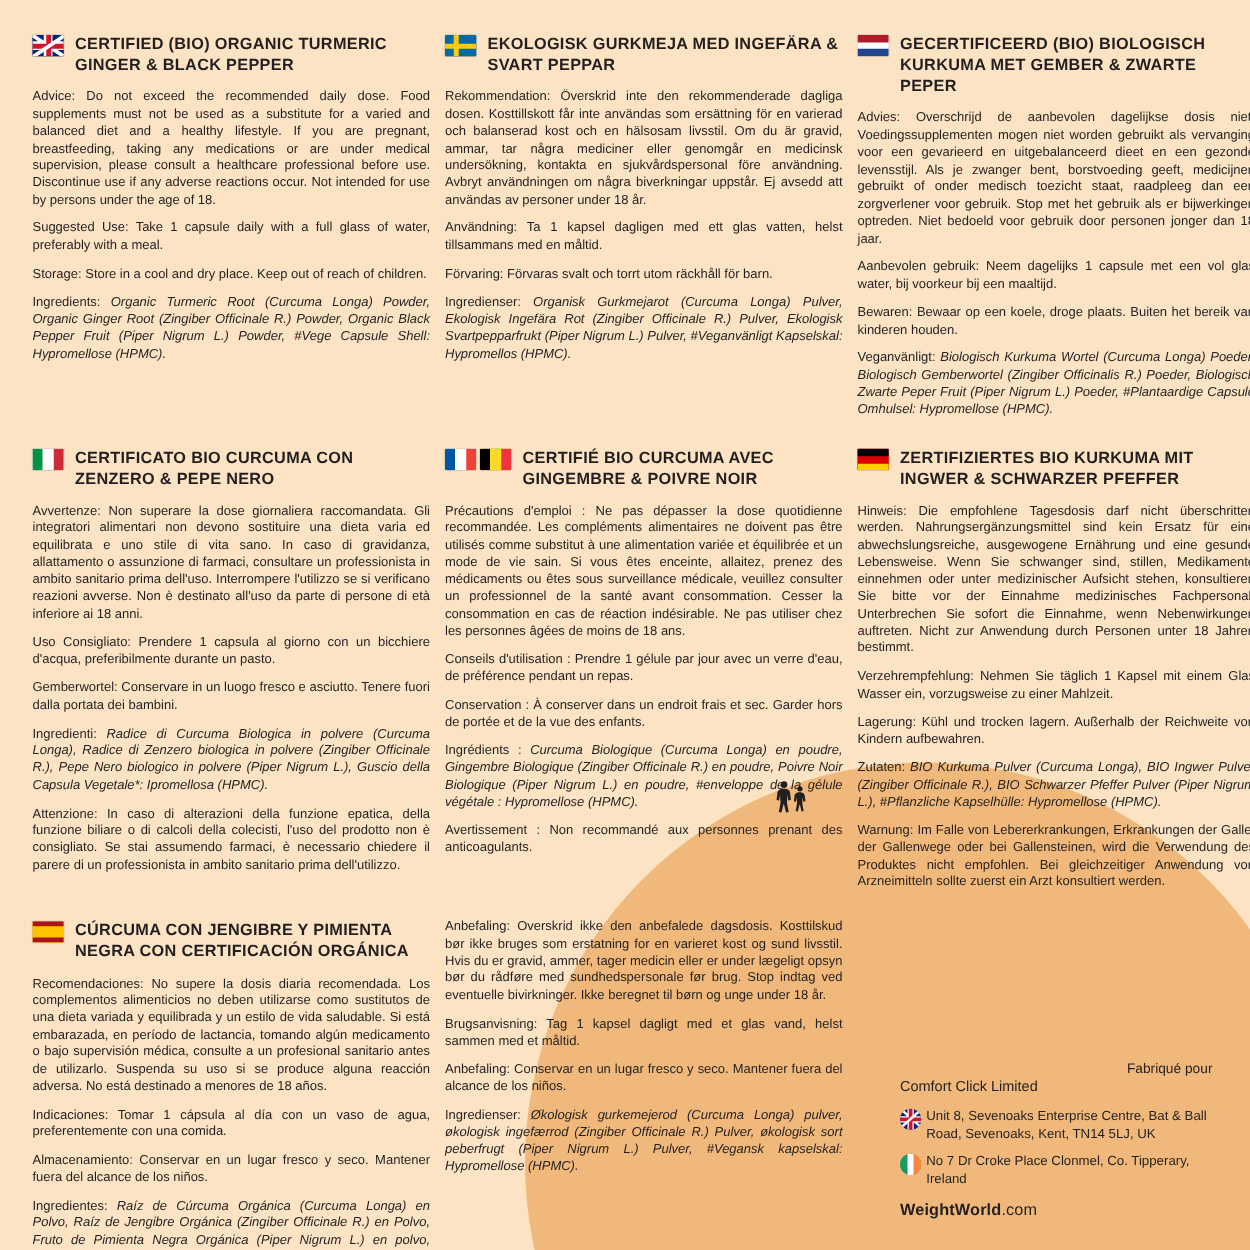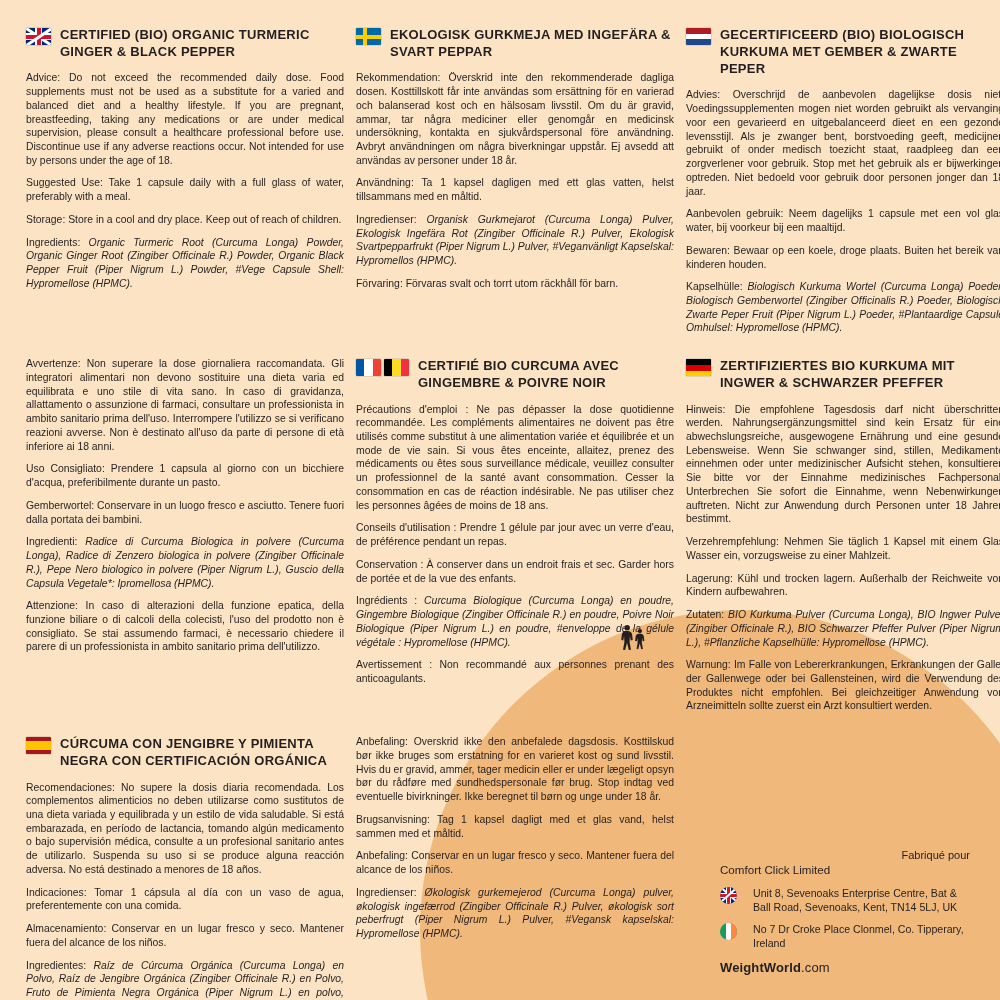--- a/index.html
+++ b/index.html
@@ -144,21 +144,21 @@
     bottom: 24px;
     width: 250px;
     z-index: 5;
     font-size: 10.6px;
     line-height: 1.34;
     color: #231f20;
   }
   .addr .made { font-size: 11px; text-align: right; }
   .addr .company { font-weight: normal; font-size: 11.6px; margin-bottom: 8px; }
   .addr .line {
-    display: flex; gap: 16px; align-items: flex-start; margin-bottom: 8px;
+    display: flex; gap: 4px; align-items: flex-start; margin-bottom: 8px;
   }
   .addr .txt { flex: 1; }
   .brand {
     margin-top: 7px;
     font-size: 13px;
     letter-spacing: 0.01em;
   }
   .brand b { font-weight: bold; }
   .ie-flag { width: 17px; height: 17px; border-radius: 50%; position: relative; overflow: hidden; flex: 0 0 auto; margin-top: 1px; background: #169b62; }
   .ie-flag .m { position: absolute; left: 33.3%; top: 0; bottom: 0; width: 33.4%; background: #fff; }
@@ -214,42 +214,49 @@
       <div class="head">
         <span class="flag flag-se">
             <span class="v"></span>
             <span class="h"></span>
           </span>
         <span class="title">EKOLOGISK GURKMEJA MED INGEFÄRA &amp; SVART PEPPAR</span>
       </div>
       <div class="body">
         <p><b>Rekommendation:</b> <span>Överskrid inte den rekommenderade dagliga dosen. Kosttillskott får inte användas som ersättning för en varierad och balanserad kost och en hälsosam livsstil. Om du är gravid, ammar, tar några mediciner eller genomgår en medicinsk undersökning, kontakta en sjukvårdspersonal före användning. Avbryt användningen om några biverkningar uppstår. Ej avsedd att användas av personer under 18 år.</span></p>
         <p><b>Användning:</b> <span>Ta 1 kapsel dagligen med ett glas vatten, helst tillsammans med en måltid.</span></p>
+        <p><b>Förvaring:</b> <span>Förvaras svalt och torrt utom räckhåll för barn.</span></p>
         <p><b>Ingredienser:</b> <span class="ital">Organisk Gurkmejarot (Curcuma Longa) Pulver, Ekologisk Ingefära Rot (Zingiber Officinale R.) Pulver, Ekologisk Svartpepparfrukt (Piper Nigrum L.) Pulver, #Veganvänligt Kapselskal: Hypromellos (HPMC).</span></p>
-        <p><b>Förvaring:</b> <span>Förvaras svalt och torrt utom räckhåll för barn.</span></p>
       </div>
     </div>
 
     <div class="cell">
       <div class="head">
         <span class="flag flag-nl">
             <span class="t"></span>
             <span class="b"></span>
           </span>
         <span class="title">GECERTIFICEERD (BIO) BIOLOGISCH KURKUMA MET GEMBER &amp; ZWARTE PEPER</span>
       </div>
       <div class="body">
         <p><b>Advies:</b> <span>Overschrijd de aanbevolen dagelijkse dosis niet. Voedingssupplementen mogen niet worden gebruikt als vervanging voor een gevarieerd en uitgebalanceerd dieet en een gezonde levensstijl. Als je zwanger bent, borstvoeding geeft, medicijnen gebruikt of onder medisch toezicht staat, raadpleeg dan een zorgverlener voor gebruik. Stop met het gebruik als er bijwerkingen optreden. Niet bedoeld voor gebruik door personen jonger dan 18 jaar.</span></p>
         <p><b>Aanbevolen gebruik:</b> <span>Neem dagelijks 1 capsule met een vol glas water, bij voorkeur bij een maaltijd.</span></p>
         <p><b>Bewaren:</b> <span>Bewaar op een koele, droge plaats. Buiten het bereik van kinderen houden.</span></p>
-        <p><b>Kapselhülle:</b> <span class="ital">Biologisch Kurkuma Wortel (Curcuma Longa) Poeder, Biologisch Gemberwortel (Zingiber Officinalis R.) Poeder, Biologisch Zwarte Peper Fruit (Piper Nigrum L.) Poeder, #Plantaardige Capsule Omhulsel: Hypromellose (HPMC).</span></p>
-      </div>
-    </div>
-
-    <div class="cell">
+        <p><b>Veganvänligt:</b> <span class="ital">Biologisch Kurkuma Wortel (Curcuma Longa) Poeder, Biologisch Gemberwortel (Zingiber Officinalis R.) Poeder, Biologisch Zwarte Peper Fruit (Piper Nigrum L.) Poeder, #Plantaardige Capsule Omhulsel: Hypromellose (HPMC).</span></p>
+      </div>
+    </div>
+
+    <div class="cell">
+      <div class="head">
+        <span class="flag flag-it">
+            <span class="l"></span>
+            <span class="r"></span>
+          </span>
+        <span class="title">CERTIFICATO BIO CURCUMA CON ZENZERO &amp; PEPE NERO</span>
+      </div>
       <div class="body">
         <p><b>Avvertenze:</b> <span>Non superare la dose giornaliera raccomandata. Gli integratori alimentari non devono sostituire una dieta varia ed equilibrata e uno stile di vita sano. In caso di gravidanza, allattamento o assunzione di farmaci, consultare un professionista in ambito sanitario prima dell'uso. Interrompere l'utilizzo se si verificano reazioni avverse. Non è destinato all'uso da parte di persone di età inferiore ai 18 anni.</span></p>
         <p><b>Uso Consigliato:</b> <span>Prendere 1 capsula al giorno con un bicchiere d'acqua, preferibilmente durante un pasto.</span></p>
         <p><b>Gemberwortel:</b> <span>Conservare in un luogo fresco e asciutto. Tenere fuori dalla portata dei bambini.</span></p>
         <p><b>Ingredienti:</b> <span class="ital">Radice di Curcuma Biologica in polvere (Curcuma Longa), Radice di Zenzero biologica in polvere (Zingiber Officinale R.), Pepe Nero biologico in polvere (Piper Nigrum L.), Guscio della Capsula Vegetale*: Ipromellosa (HPMC).</span></p>
         <p><b>Attenzione:</b> <span>In caso di alterazioni della funzione epatica, della funzione biliare o di calcoli della colecisti, l'uso del prodotto non è consigliato. Se stai assumendo farmaci, è necessario chiedere il parere di un professionista in ambito sanitario prima dell'utilizzo.</span></p>
       </div>
     </div>
 
     <div class="cell">

